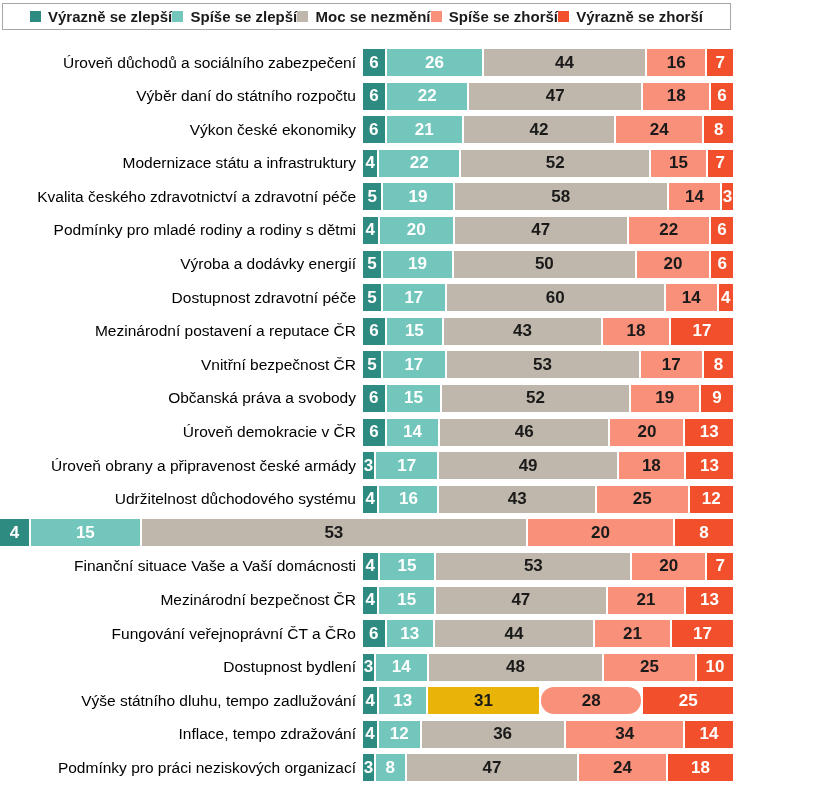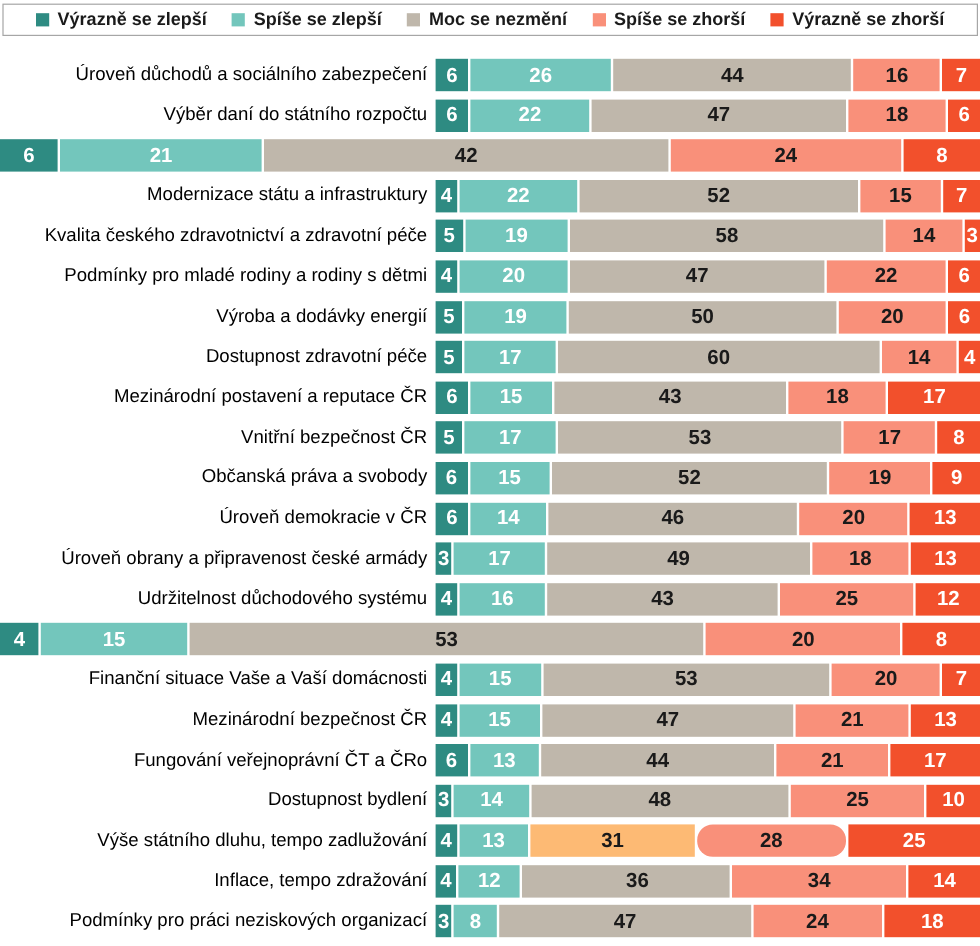--- a/index.html
+++ b/index.html
@@ -2,21 +2,21 @@
 <html><head>
 <meta charset="utf-8">
 <style>
   html, body {
     margin: 0;
     padding: 0;
     background: #ffffff;
     font-family: "Liberation Sans", sans-serif;
   }
   .page {
-    width: 817px;
+    width: 733px;
     height: 788px;
     overflow: hidden;
     background: #ffffff;
     box-sizing: border-box;
   }
   .legend {
     margin: 3px 2px 0 2px;
     height: 27px;
     border: 1px solid #A6A6A6;
     box-sizing: border-box;
@@ -118,20 +118,21 @@
         <div class="row-label">Výběr daní do státního rozpočtu</div>
         <div class="bar">
           <div class="seg" style="flex-grow: 6; background: rgb(46, 139, 130); color: rgb(255, 255, 255);">6</div>
           <div class="seg" style="flex-grow: 22; background: rgb(115, 198, 188); color: rgb(255, 255, 255);">22</div>
           <div class="seg" style="flex-grow: 47; background: rgb(191, 183, 171); color: rgb(26, 26, 26);">47</div>
           <div class="seg" style="flex-grow: 18; background: rgb(249, 144, 122); color: rgb(26, 26, 26);">18</div>
           <div class="seg" style="flex-grow: 6; background: rgb(242, 80, 44); color: rgb(255, 255, 255);">6</div>
         </div>
       </div>
       <div class="row">
+        <div class="row-label">Výkon české ekonomiky</div>
         <div class="bar">
           <div class="seg" style="flex-grow: 6; background: rgb(46, 139, 130); color: rgb(255, 255, 255);">6</div>
           <div class="seg" style="flex-grow: 21; background: rgb(115, 198, 188); color: rgb(255, 255, 255);">21</div>
           <div class="seg" style="flex-grow: 42; background: rgb(191, 183, 171); color: rgb(26, 26, 26);">42</div>
           <div class="seg" style="flex-grow: 24; background: rgb(249, 144, 122); color: rgb(26, 26, 26);">24</div>
           <div class="seg" style="flex-grow: 8; background: rgb(242, 80, 44); color: rgb(255, 255, 255);">8</div>
         </div>
       </div>
       <div class="row">
         <div class="row-label">Modernizace státu a infrastruktury</div>
@@ -290,21 +291,21 @@
           <div class="seg" style="flex-grow: 48; background: rgb(191, 183, 171); color: rgb(26, 26, 26);">48</div>
           <div class="seg" style="flex-grow: 25; background: rgb(249, 144, 122); color: rgb(26, 26, 26);">25</div>
           <div class="seg" style="flex-grow: 10; background: rgb(242, 80, 44); color: rgb(255, 255, 255);">10</div>
         </div>
       </div>
       <div class="row">
         <div class="row-label">Výše státního dluhu, tempo zadlužování</div>
         <div class="bar">
           <div class="seg" style="flex-grow: 4; background: rgb(46, 139, 130); color: rgb(255, 255, 255);">4</div>
           <div class="seg" style="flex-grow: 13; background: rgb(115, 198, 188); color: rgb(255, 255, 255);">13</div>
-          <div class="seg" style="flex-grow: 31; background: #fdba74; color: rgb(26, 26, 26); text-align: center;">31</div>
+          <div class="seg" style="flex-grow: 31; background: #eab308; color: rgb(26, 26, 26); text-align: center;">31</div>
           <div class="seg" style="flex-grow: 28; background: rgb(249, 144, 122); color: rgb(26, 26, 26); border-radius: 13px;">28</div>
           <div class="seg" style="flex-grow: 25; background: rgb(242, 80, 44); color: rgb(255, 255, 255);">25</div>
         </div>
       </div>
       <div class="row">
         <div class="row-label">Inflace, tempo zdražování</div>
         <div class="bar">
           <div class="seg" style="flex-grow: 4; background: rgb(46, 139, 130); color: rgb(255, 255, 255);">4</div>
           <div class="seg" style="flex-grow: 12; background: rgb(115, 198, 188); color: rgb(255, 255, 255);">12</div>
           <div class="seg" style="flex-grow: 36; background: rgb(191, 183, 171); color: rgb(26, 26, 26); padding-left: 19px;">36</div>

